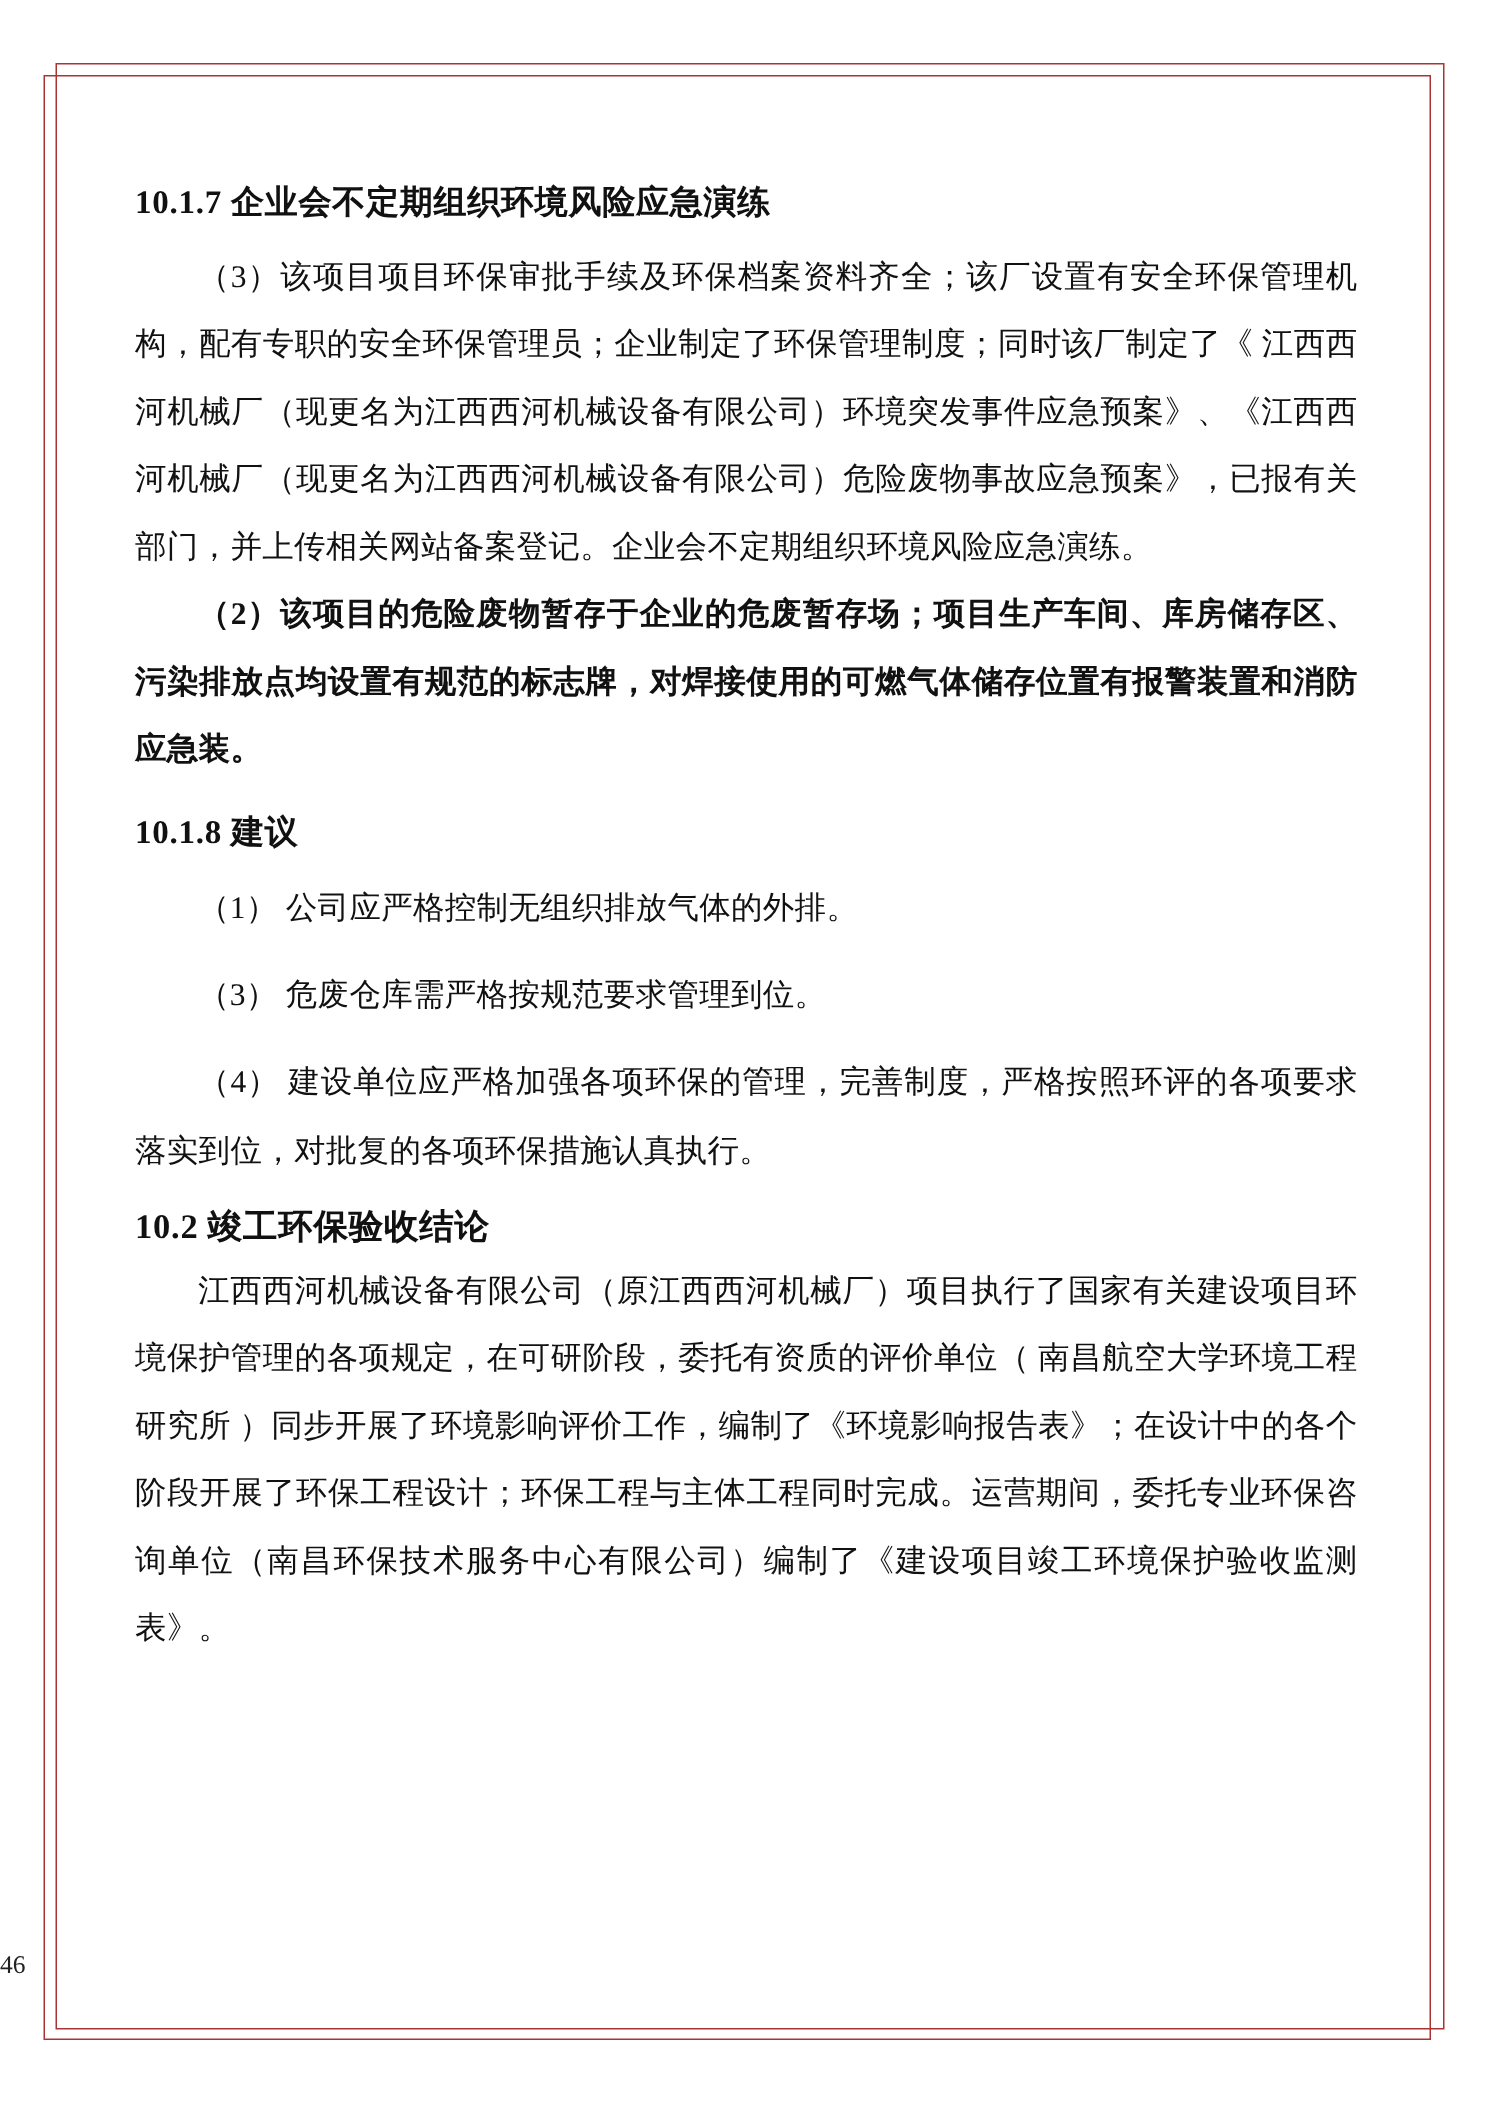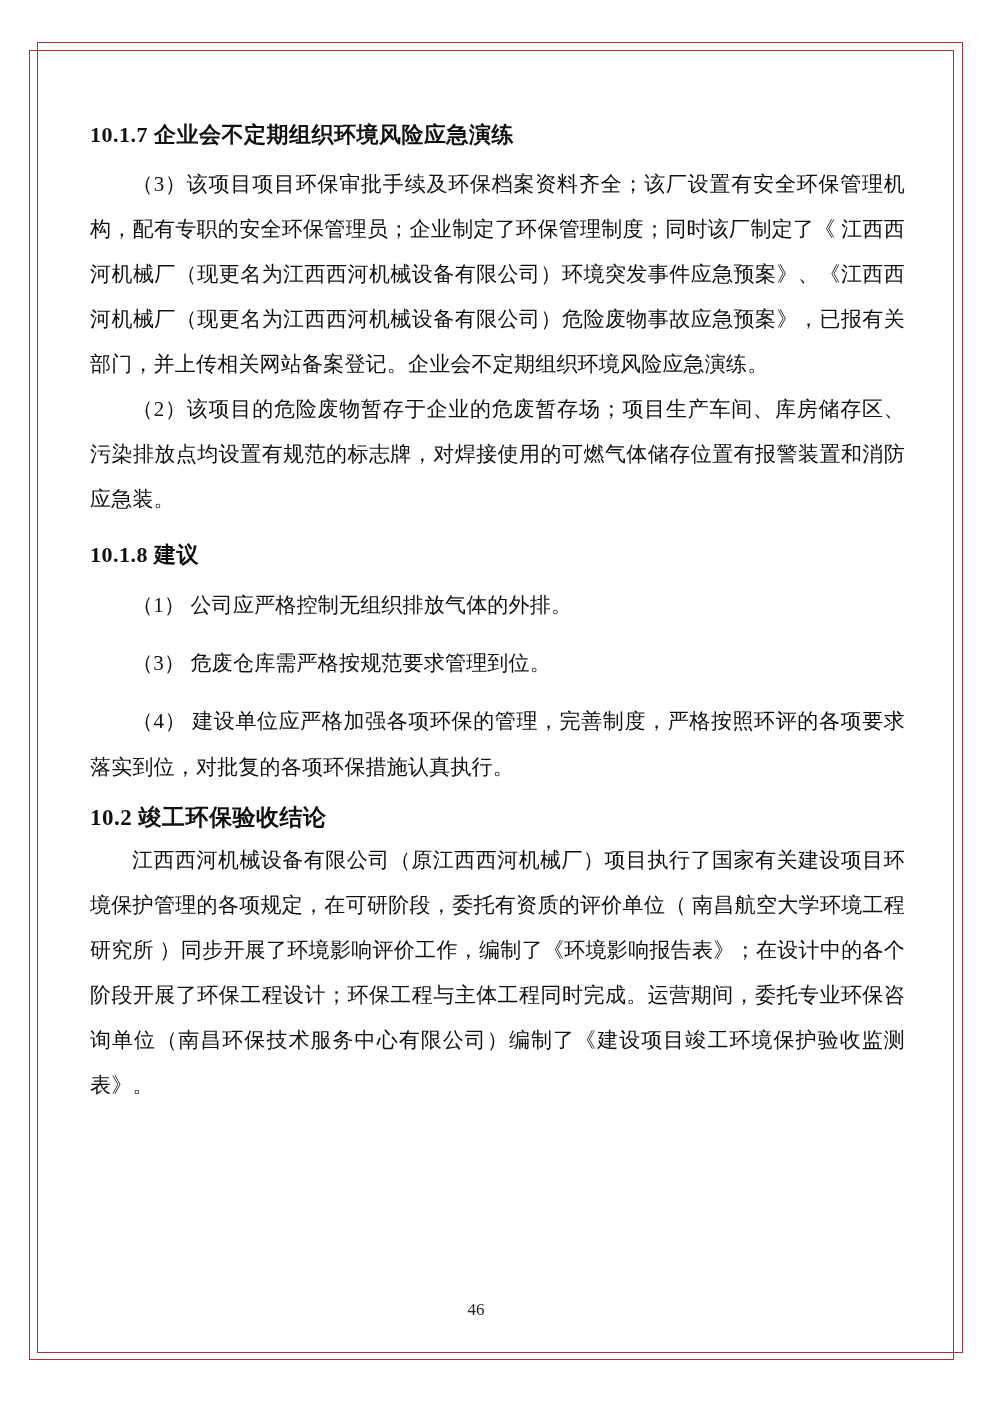--- a/index.html
+++ b/index.html
@@ -53,36 +53,35 @@
     margin-bottom: 4px;
     letter-spacing: 0.5px;
   }
   p.body {
     font-size: 21px;
     line-height: 45px;
     text-align: justify;
     text-indent: 2em;
     letter-spacing: 0.2px;
   }
-  p.body.gap-after { margin-bottom: 5px; }
+  p.body.gap-after { margin-bottom: 5px; font-weight: bold; }
   p.item {
     font-size: 21px;
     line-height: 46px;
     text-align: justify;
     text-indent: 2em;
     letter-spacing: 0.2px;
     margin-bottom: 12px;
   }
   p.item:last-of-type { margin-bottom: 0; }
   .page-number {
     position: absolute;
     left: 0;
     right: 40px;
     top: 1300px;
-    text-align: center;
     font-size: 17px;
     color: #222222;
   }
 </style>
 </head>
 <body>
 
 <div class="page-border outer"></div>
 <div class="page-border inner"></div>
 

